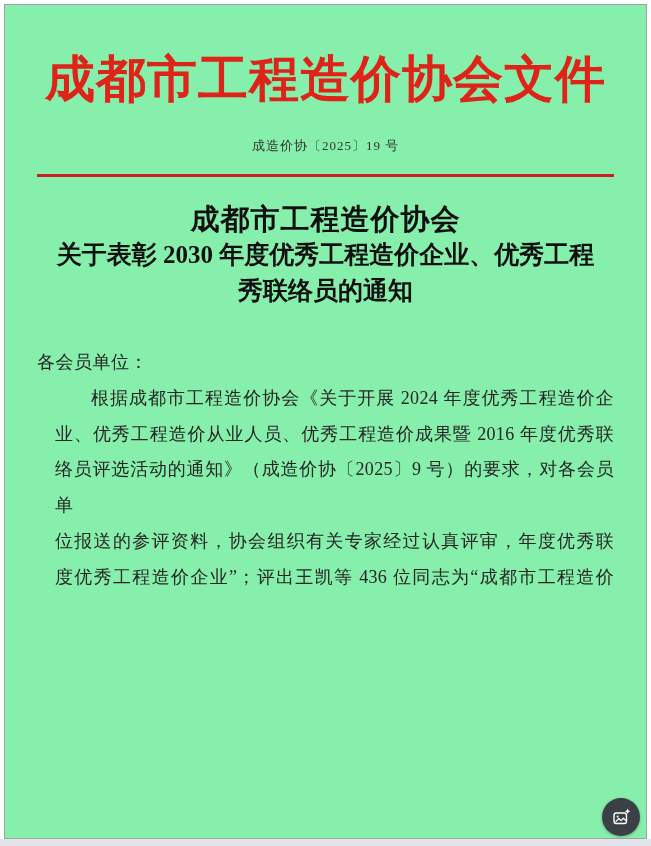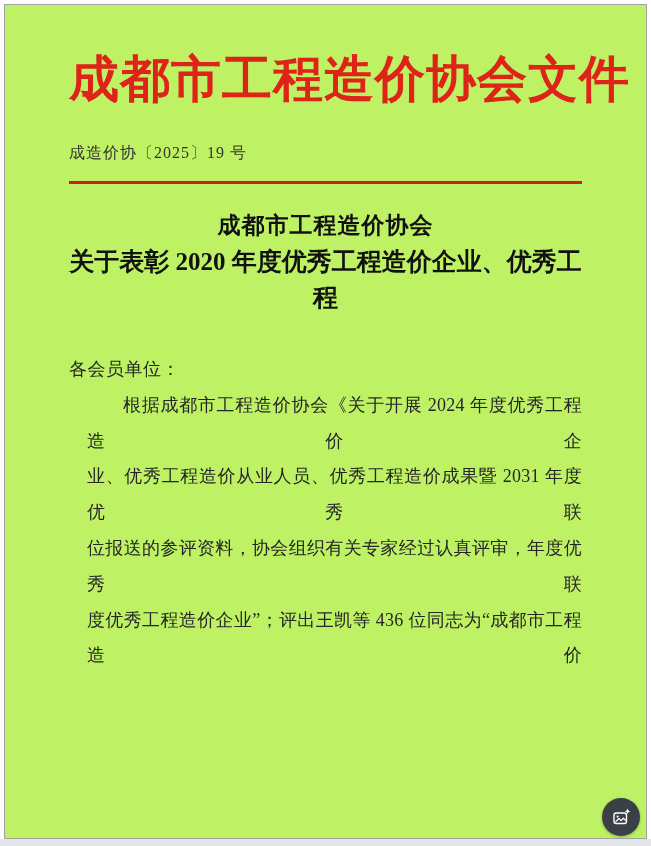--- a/index.html
+++ b/index.html
@@ -23,55 +23,56 @@
   }
   .bottom-strip {
     position: absolute;
     left: 0; right: 0; bottom: 0;
     height: 7px;
     background: var(--strip-gray);
   }
   .page {
     position: absolute;
     top: 4px; left: 4px; right: 4px; bottom: 7px;
-    background: #bef264;
+    background: #86efac;
     border: 1px solid var(--page-border);
-    padding: 0 64px;
+    padding: 0 32px;
     overflow: hidden;
   }
   .letterhead {
     margin-top: 42px;
     line-height: 64px;
     font-size: 50px;
     font-weight: bold;
     letter-spacing: 1px;
     color: var(--letterhead-red);
     text-align: center;
     white-space: nowrap;
   }
   .doc-number {
-    margin-top: 32px;
+    margin-top: 25px;
     line-height: 20px;
-    font-size: 16px;
+    font-size: 13px;
     color: #333333;
+    text-align: center;
     letter-spacing: 1px;
   }
   .red-rule {
     margin-top: 18px;
     height: 3px;
     background: var(--rule-red);
   }
   .title-block {
     margin-top: 24px;
     color: #111111;
     font-weight: bold;
     text-align: center;
   }
   .title-org {
-    font-size: 23px;
+    font-size: 29px;
     line-height: 36px;
     letter-spacing: 1px;
   }
   .title-line {
     font-size: 25px;
     line-height: 36px;
   }
   .body-block {
     margin-top: 36px;
     color: var(--text-dark);
@@ -112,27 +113,29 @@
   <div class="page">
 
     <div class="letterhead">成都市工程造价协会文件</div>
 
     <div class="doc-number">成造价协〔2025〕19 号</div>
 
     <div class="red-rule"></div>
 
     <div class="title-block">
       <div class="title-org">成都市工程造价协会</div>
-      <div class="title-line">关于表彰 2020 年度优秀工程造价企业、优秀工程</div>
+      <div class="title-line">关于表彰 2030 年度优秀工程造价企业、优秀工程</div>
+      <div class="title-line">秀联络员的通知</div>
     </div>
 
     <div class="body-block">
       <div class="salutation">各会员单位：</div>
       <div class="body-line indent">根据成都市工程造价协会《关于开展 2024 年度优秀工程造价企</div>
-      <div class="body-line">业、优秀工程造价从业人员、优秀工程造价成果暨 2031 年度优秀联</div>
+      <div class="body-line">业、优秀工程造价从业人员、优秀工程造价成果暨 2016 年度优秀联</div>
+      <div class="body-line">络员评选活动的通知》（成造价协〔2025〕9 号）的要求，对各会员单</div>
       <div class="body-line">位报送的参评资料，协会组织有关专家经过认真评审，年度优秀联</div>
       <div class="body-line">度优秀工程造价企业”；评出王凯等 436 位同志为“成都市工程造价</div>
 
     </div>
 
   </div>
 
   <div class="bottom-strip"></div>
 
   <button class="fab">

